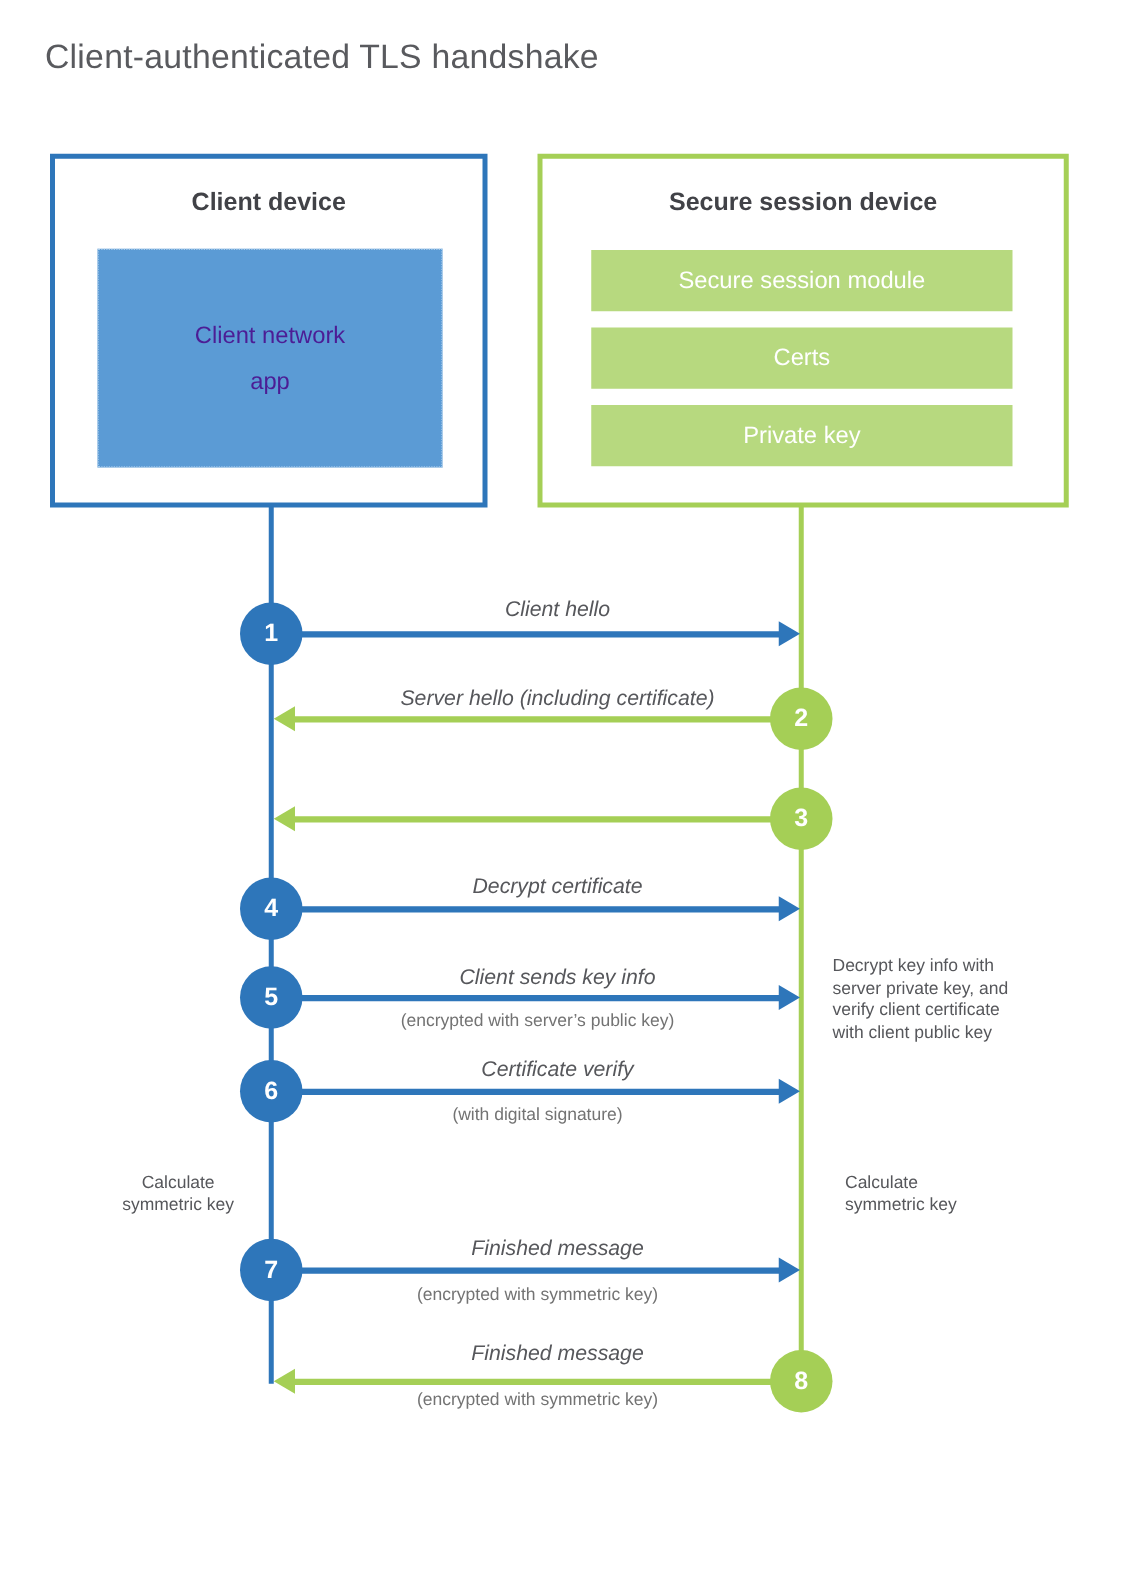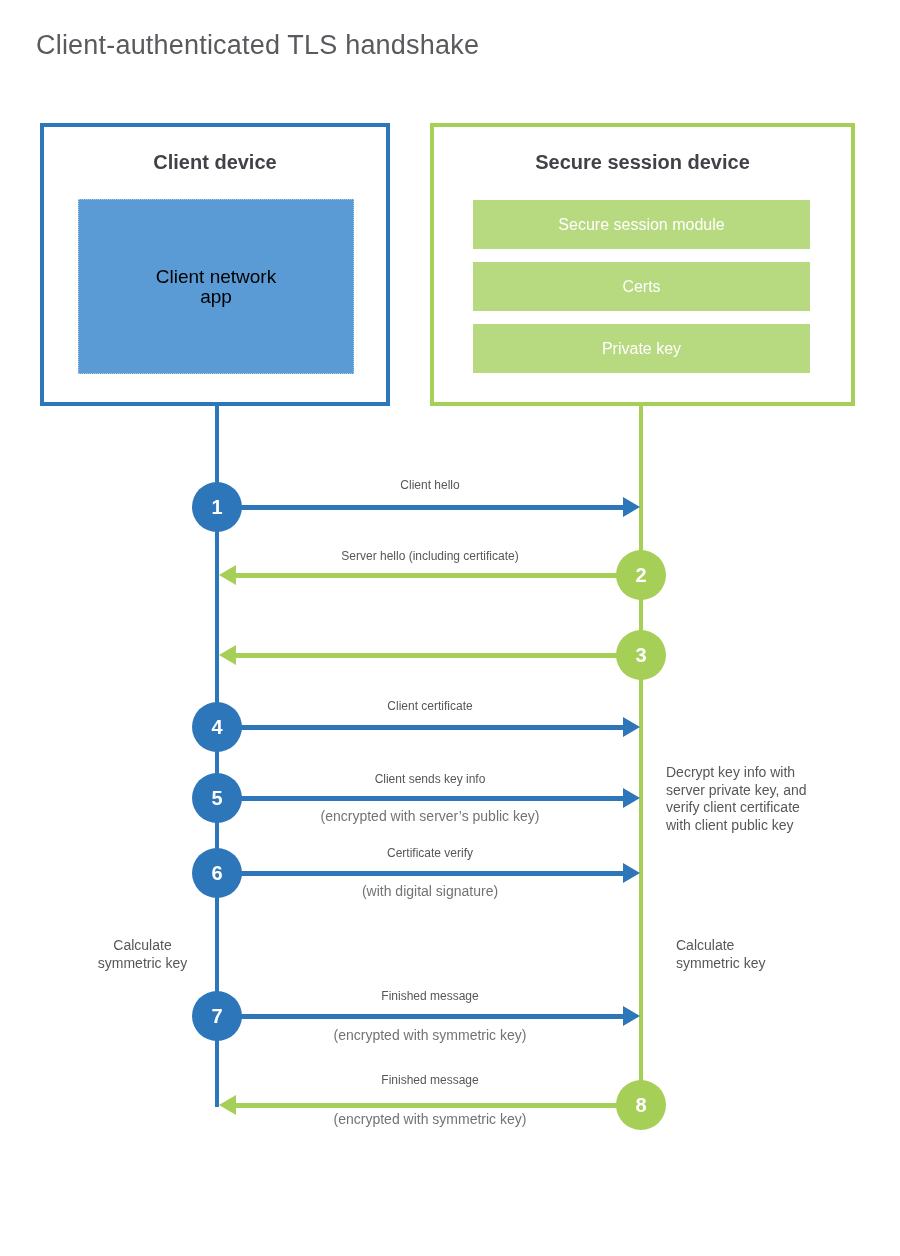--- a/index.html
+++ b/index.html
@@ -18,25 +18,25 @@
   .actor-title {
     position:absolute; top:24px; left:0; width:100%; text-align:center;
     font-size:20px; font-weight:700; color:#414247;
   }
   .inner-app {
     position:absolute; left:34px; top:72px; width:276px; height:175px;
     background:var(--blue-fill); border:1px dotted #a9cbe9; box-sizing:border-box;
     display:flex; align-items:center; justify-content:center;
   }
   .inner-app-label {
-    width:150px; text-align:center; color:#000000; font-size:19px; line-height:20px;
+    width:150px; text-align:center; color:#4c1d95; font-size:19px; line-height:37px;
   }
   .server-bar {
     position:absolute; left:39px; width:337px; height:49px; line-height:49px;
-    background:var(--green-fill); color:#ffffff; font-size:16px; text-align:center;
+    background:var(--green-fill); color:#ffffff; font-size:19px; text-align:center;
   }
   .server-bar.b0 { top:73px; }
   .server-bar.b1 { top:135px; }
   .server-bar.b2 { top:197px; }
   
   .lifeline { position:absolute; top:405px; width:4px; height:702px; }
   .lifeline.blue { left:215px; background:var(--blue); }
   .lifeline.green { left:639px; background:var(--green); }
   
   .circle {
@@ -47,22 +47,22 @@
   .circle.blue { left:192px; background:var(--blue); }
   .circle.green { left:616px; background:var(--green); }
   .arrow-line { position:absolute; height:5px; z-index:2; }
   .arrow-line.blue { left:240px; width:384px; background:var(--blue); }
   .arrow-line.green { left:235px; width:383px; background:var(--green); }
   .arrow-head { position:absolute; width:0; height:0; z-index:2;
     border-top:10px solid transparent; border-bottom:10px solid transparent; }
   .arrow-head.right { left:623px; border-left:17px solid var(--blue); }
   .arrow-head.left  { left:219px; border-right:17px solid var(--green); }
   .msg-label {
-    position:absolute; left:220px; width:420px; text-align:center;
-    font-size:12px; color:#56575b; z-index:2;
+    position:absolute; left:236px; width:420px; text-align:center;
+    font-size:17px; color:#56575b; z-index:2;font-style:italic;
   }
   .msg-sub {
     position:absolute; left:220px; width:420px; text-align:center;
     font-size:14px; color:#737373; z-index:2;
   }
   .side-note {
     position:absolute; left:666px; top:764px; width:160px;
     font-size:14px; line-height:17.5px; color:#56575b;
   }
   .calc-note { position:absolute; top:937px; font-size:14px; line-height:17.5px; color:#56575b; }
@@ -100,21 +100,21 @@
 
   <div class="msg-label" style="top:549px">Server hello (including certificate)</div>
   <div class="arrow-line green" style="top:573px"></div>
   <div class="arrow-head left" style="top:565px"></div>
   <div class="circle green" style="top:550px">2</div>
 
   <div class="arrow-line green" style="top:653px"></div>
   <div class="arrow-head left" style="top:645px"></div>
   <div class="circle green" style="top:630px">3</div>
 
-  <div class="msg-label" style="top:699px">Client certificate</div>
+  <div class="msg-label" style="top:699px">Decrypt certificate</div>
   <div class="arrow-line blue" style="top:725px"></div>
   <div class="arrow-head right" style="top:717px"></div>
   <div class="circle blue" style="top:702px">4</div>
 
   <div class="msg-label" style="top:772px">Client sends key info</div>
   <div class="arrow-line blue" style="top:796px"></div>
   <div class="arrow-head right" style="top:788px"></div>
   <div class="circle blue" style="top:773px">5</div>
   <div class="msg-sub" style="top:808px">(encrypted with server’s public key)</div>
 

